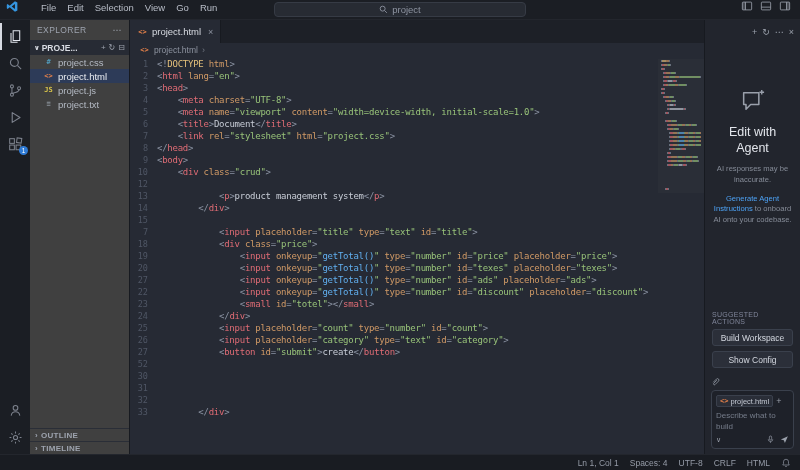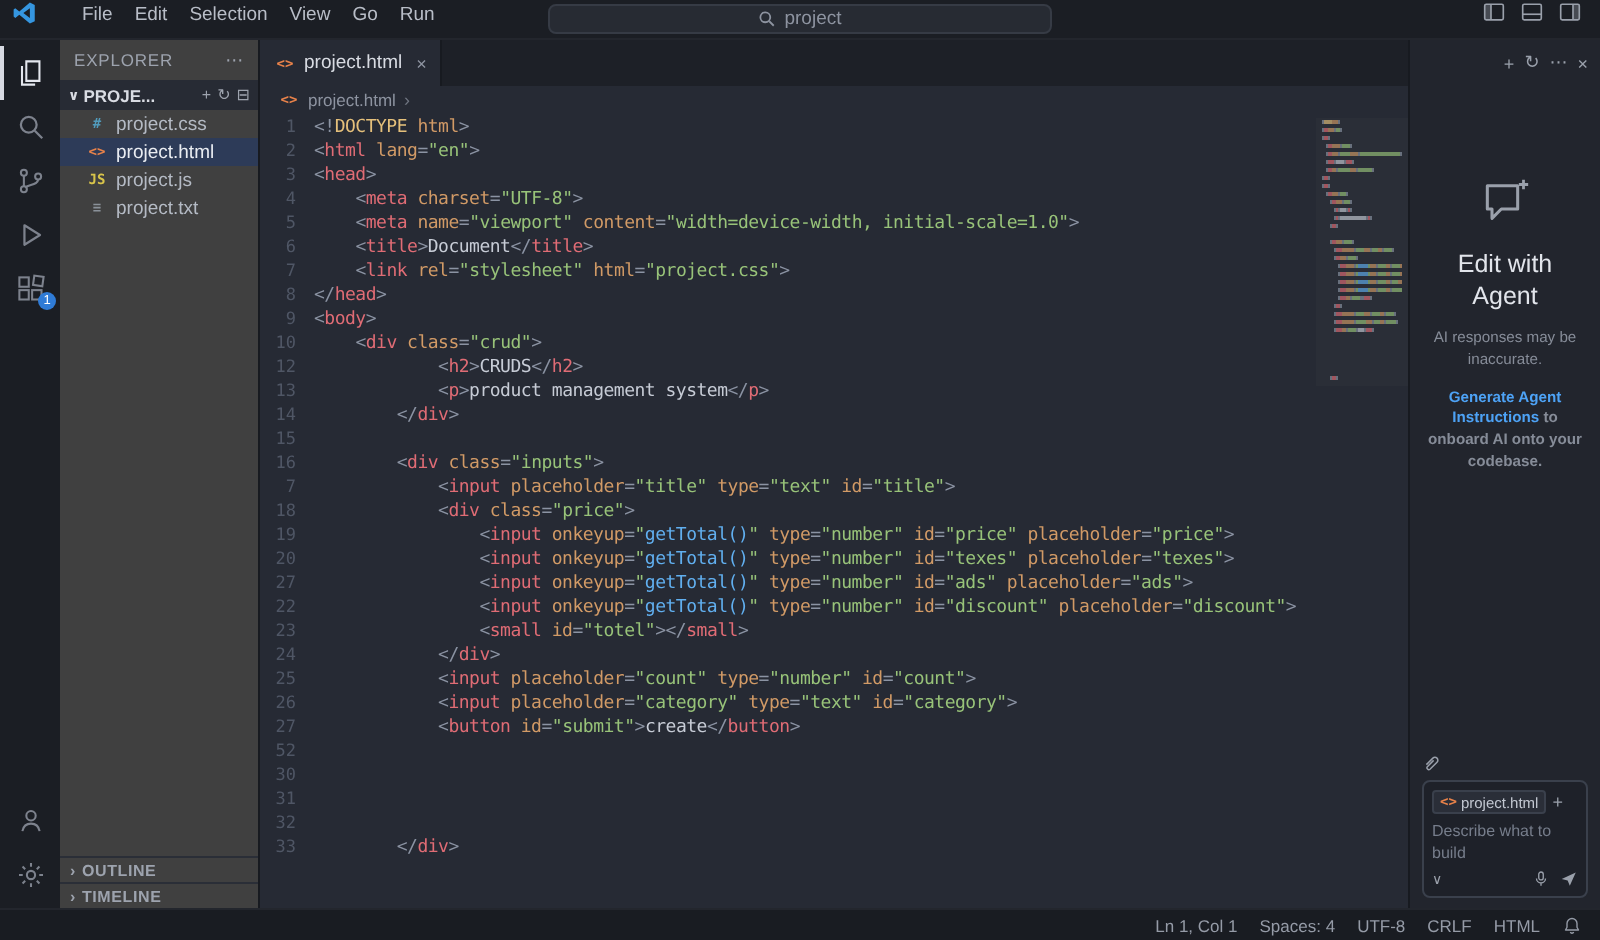--- a/index.html
+++ b/index.html
@@ -46,21 +46,21 @@
 .minimap{position:absolute;top:2px;right:0;width:46px;padding:1px 3px;background:rgba(255,255,255,0.02);}
 .mm-line{height:2px;margin-bottom:2px;white-space:nowrap;overflow:hidden;font-size:0;}
 .mm-seg{display:inline-block;height:2px;opacity:.65;}
 
 .agent{width:96px;background:#22252d;border-left:1px solid #171a20;display:flex;flex-direction:column;font-size:8.5px;color:#aab0bb;min-height:0;}
 .agent-header{height:23px;flex:0 0 23px;display:flex;align-items:center;justify-content:flex-end;gap:5px;padding:0 6px;color:#9aa0ab;font-size:9px;}
 .agent-body{flex:1;display:flex;flex-direction:column;padding:0 7px;min-height:0;}
 .agent-center{text-align:center;margin-top:44px;}
 .agent-title{color:#e2e5eb;font-size:12.5px;margin:10px 0 8px;line-height:1.25;}
 .agent-note{font-size:7.6px;color:#868c98;line-height:1.35;}
-.agent-hint{font-size:7.6px;line-height:1.4;margin-top:9px;color:#868c98;font-weight:bold;}
+.agent-hint{font-size:7.6px;line-height:1.4;margin-top:9px;color:#868c98;}
 .agent-link{color:#4da2f5;}
 .suggested{margin-top:auto;padding-bottom:2px;}
 .suggested-label{font-size:7px;color:#80869a;letter-spacing:.3px;margin-bottom:4px;}
 .agent-btn{width:100%;height:17px;background:#2b2f39;border:1px solid #3a404c;border-radius:3px;color:#d3d7df;font-size:8.5px;margin-bottom:5px;display:flex;align-items:center;justify-content:center;}
 .agent-input-zone{padding:2px 6px 5px;flex:0 0 auto;}
 .attach-row{display:flex;margin-bottom:3px;color:#9aa0ab;}
 .input-box{border:1px solid #3a404c;border-radius:4px;background:#1e2129;padding:4px;}
 .chip-row{display:flex;align-items:center;gap:3px;margin-bottom:4px;}
 .chip{display:flex;align-items:center;gap:2px;background:#2a2e38;border:1px solid #3a404c;border-radius:2px;padding:0 3px;height:12px;font-size:7.5px;color:#c2c7d1;white-space:nowrap;}
 .chip-add{font-size:9px;color:#9aa0ab;}
@@ -274,37 +274,32 @@
             <div class="code-row">
               <span class="ln">9</span>
               <span class="lc"><span class="tk-p">&lt;</span><span class="tk-t">body</span><span class="tk-p">&gt;</span></span>
             </div>
             <div class="code-row">
               <span class="ln">10</span>
               <span class="lc"><span class="tk-w">    </span><span class="tk-p">&lt;</span><span class="tk-t">div</span><span class="tk-a"> class</span><span class="tk-p">=</span><span class="tk-s">"crud"</span><span class="tk-p">&gt;</span></span>
             </div>
             <div class="code-row">
               <span class="ln">12</span>
-              <span class="lc"><span class="tk-w">            </span><span class="tk-p">&lt;</span><span class="tk-t">h2</span><span class="tk-p">&gt;</span><span class="tk-x">CRUDS</span><span class="tk-p">&lt;/</span><span class="tk-t">h2</span><span class="tk-p">&gt;</span></span>
             </div>
             <div class="code-row">
               <span class="ln">13</span>
               <span class="lc"><span class="tk-w">            </span><span class="tk-p">&lt;</span><span class="tk-t">p</span><span class="tk-p">&gt;</span><span class="tk-x">product management system</span><span class="tk-p">&lt;/</span><span class="tk-t">p</span><span class="tk-p">&gt;</span></span>
             </div>
             <div class="code-row">
               <span class="ln">14</span>
               <span class="lc"><span class="tk-w">        </span><span class="tk-p">&lt;/</span><span class="tk-t">div</span><span class="tk-p">&gt;</span></span>
             </div>
             <div class="code-row">
               <span class="ln">15</span>
               <span class="lc"></span>
-            </div>
-            <div class="code-row">
-              <span class="ln">16</span>
-              <span class="lc"><span class="tk-w">        </span><span class="tk-p">&lt;</span><span class="tk-t">div</span><span class="tk-a"> class</span><span class="tk-p">=</span><span class="tk-s">"inputs"</span><span class="tk-p">&gt;</span></span>
             </div>
             <div class="code-row">
               <span class="ln">7</span>
               <span class="lc"><span class="tk-w">            </span><span class="tk-p">&lt;</span><span class="tk-t">input</span><span class="tk-a"> placeholder</span><span class="tk-p">=</span><span class="tk-s">"title"</span><span class="tk-a"> type</span><span class="tk-p">=</span><span class="tk-s">"text"</span><span class="tk-a"> id</span><span class="tk-p">=</span><span class="tk-s">"title"</span><span class="tk-p">&gt;</span></span>
             </div>
             <div class="code-row">
               <span class="ln">18</span>
               <span class="lc"><span class="tk-w">            </span><span class="tk-p">&lt;</span><span class="tk-t">div</span><span class="tk-a"> class</span><span class="tk-p">=</span><span class="tk-s">"price"</span><span class="tk-p">&gt;</span></span>
             </div>
             <div class="code-row">
@@ -416,20 +411,25 @@
                 <path d="M4 5h13v10H10l-4 4v-4H4z" stroke-linejoin="round"></path>
                 <path d="M19.5 2.5v4M17.5 4.5h4" stroke-width="1.2"></path>
               </svg>
           </div>
           <div class="agent-title">Edit with Agent</div>
           <div class="agent-note">AI responses may be inaccurate.</div>
           <div class="agent-hint">
             <span class="agent-link">Generate Agent Instructions</span>
             <span>to onboard AI onto your codebase.</span>
           </div>
+        </div>
+        <div class="suggested">
+          <div class="suggested-label">SUGGESTED ACTIONS</div>
+          <div class="agent-btn">Build Workspace</div>
+          <div class="agent-btn">Show Config</div>
         </div>
       </div>
       <div class="agent-input-zone">
         <div class="attach-row">
           <span>
             <svg width="10" height="10" viewBox="0 0 16 16" fill="none" stroke="#9aa0ab" stroke-width="1.2">
                 <path d="M3.5 8.5 8.7 3.3a2.3 2.3 0 0 1 3.3 3.3l-5.6 5.6a1.5 1.5 0 0 1-2.1-2.1l5-5"></path>
               </svg>
           </span>
         </div>

